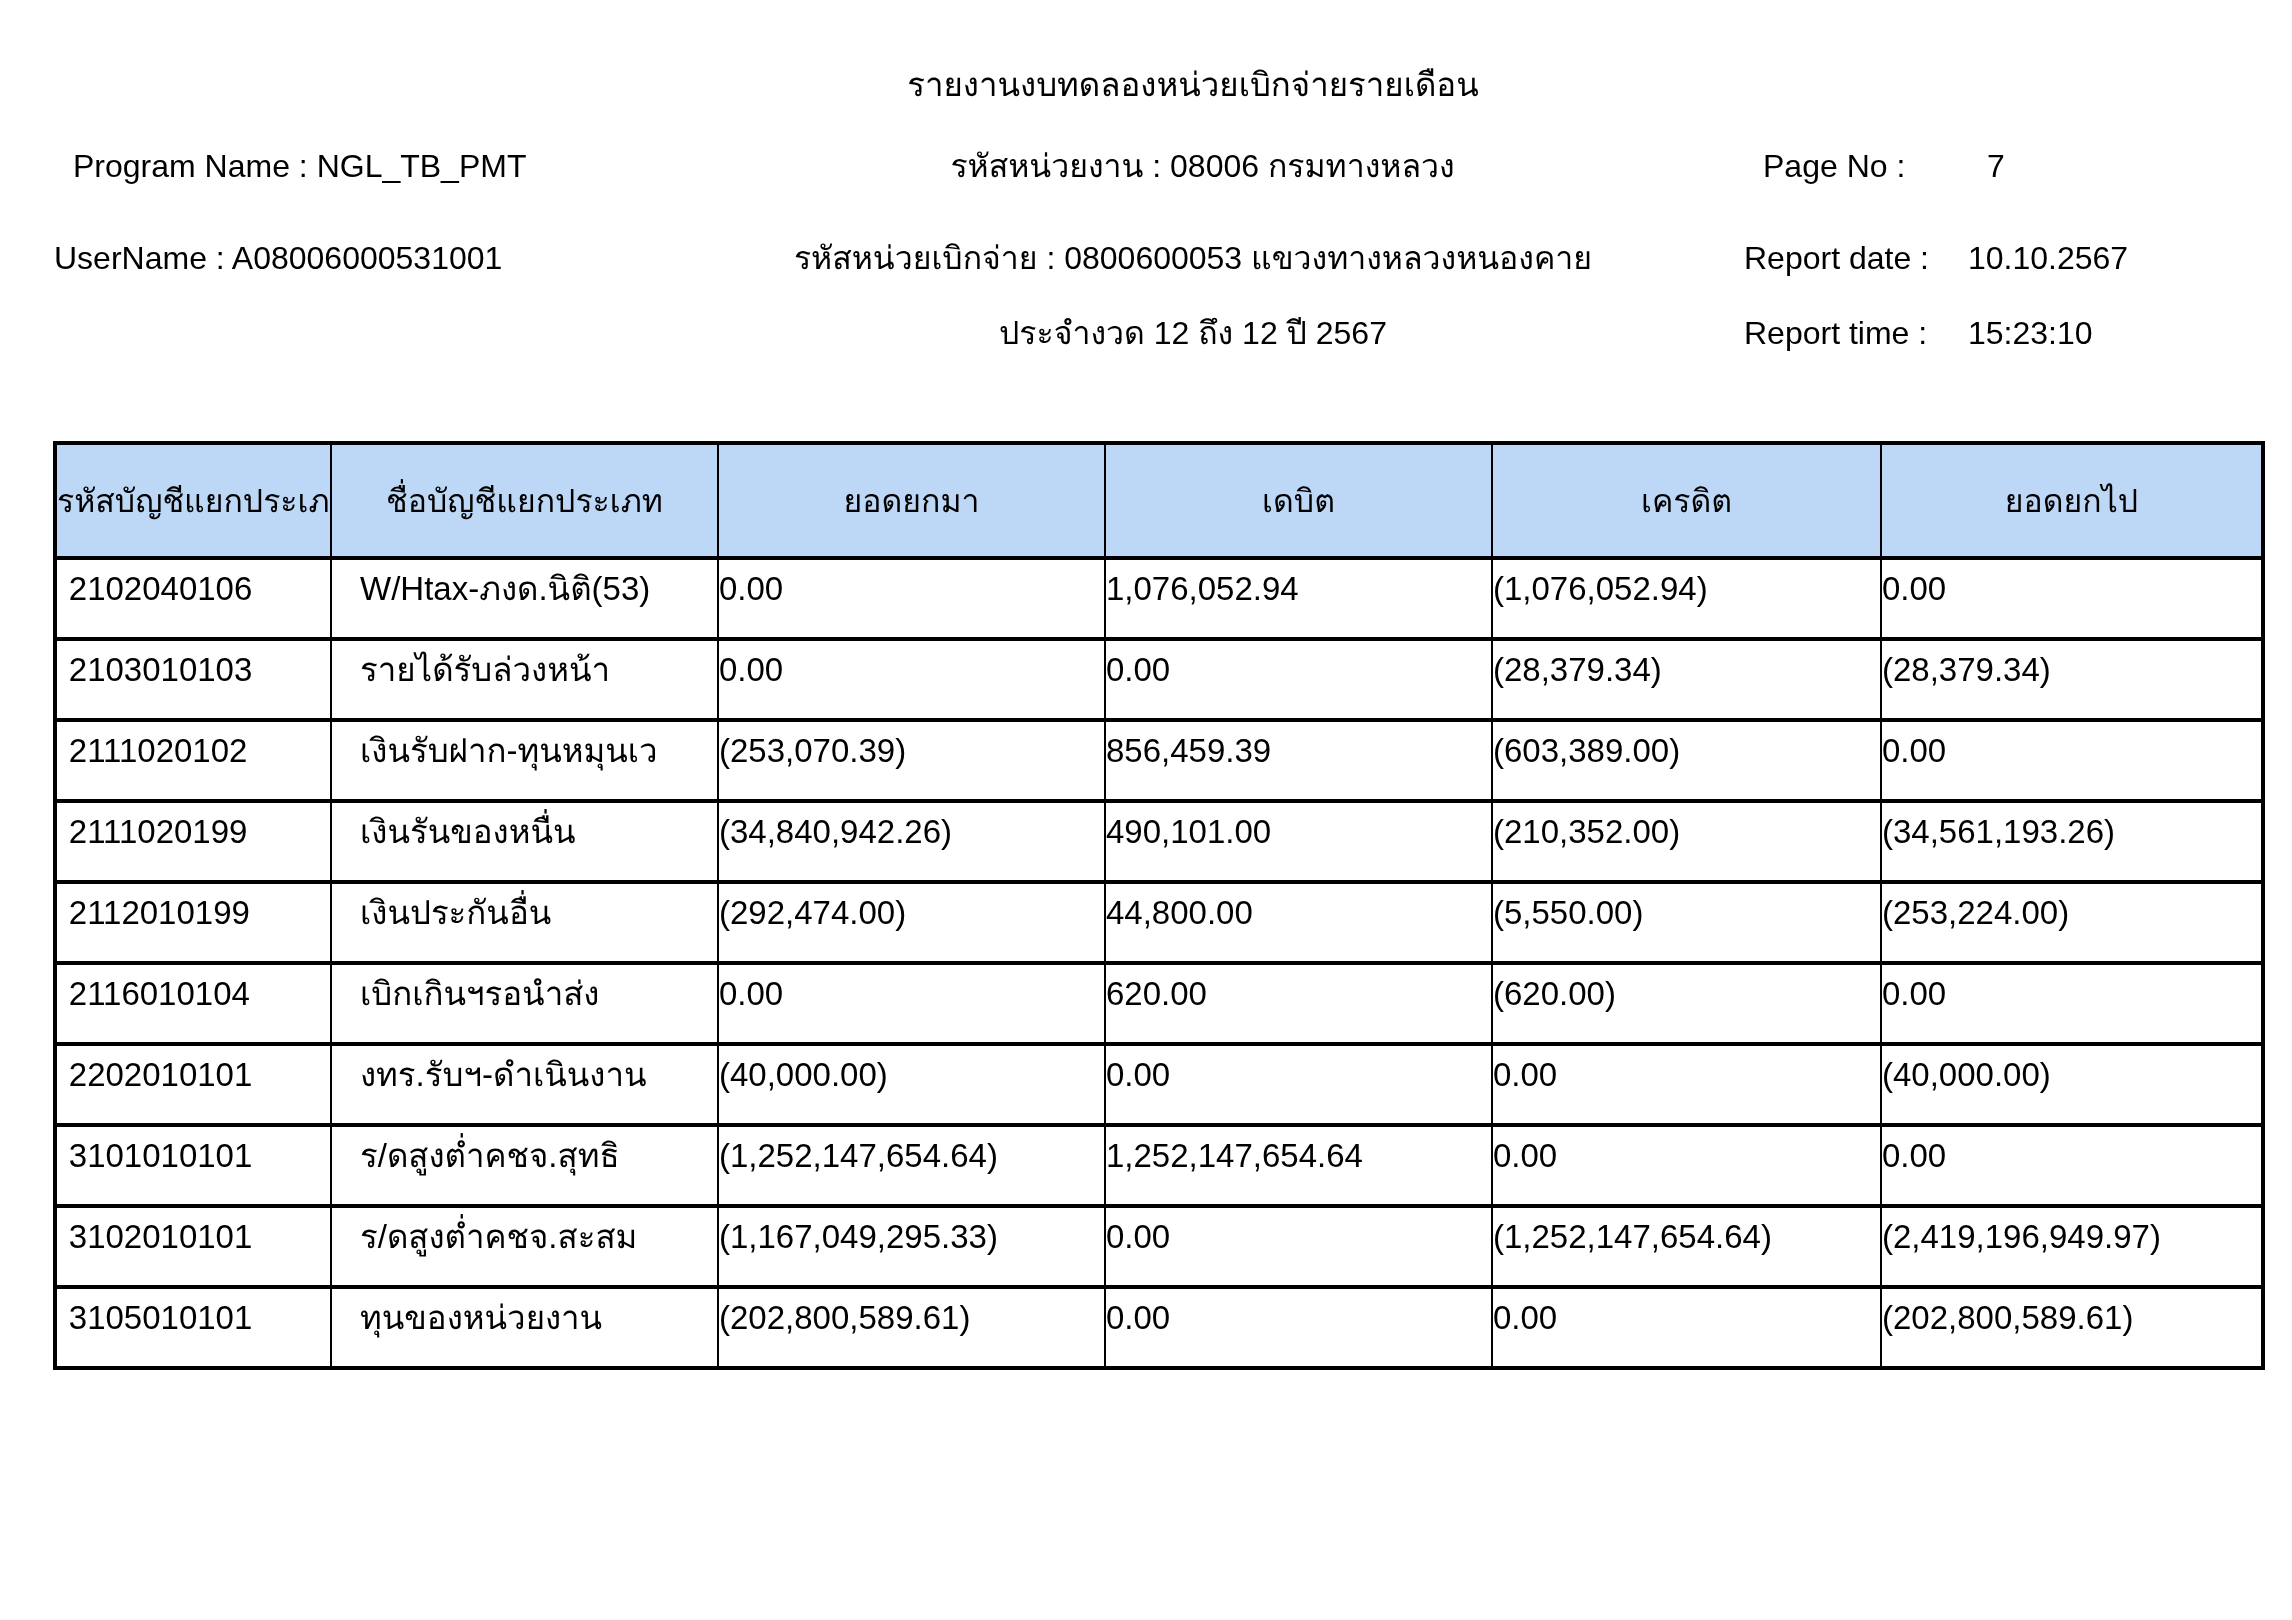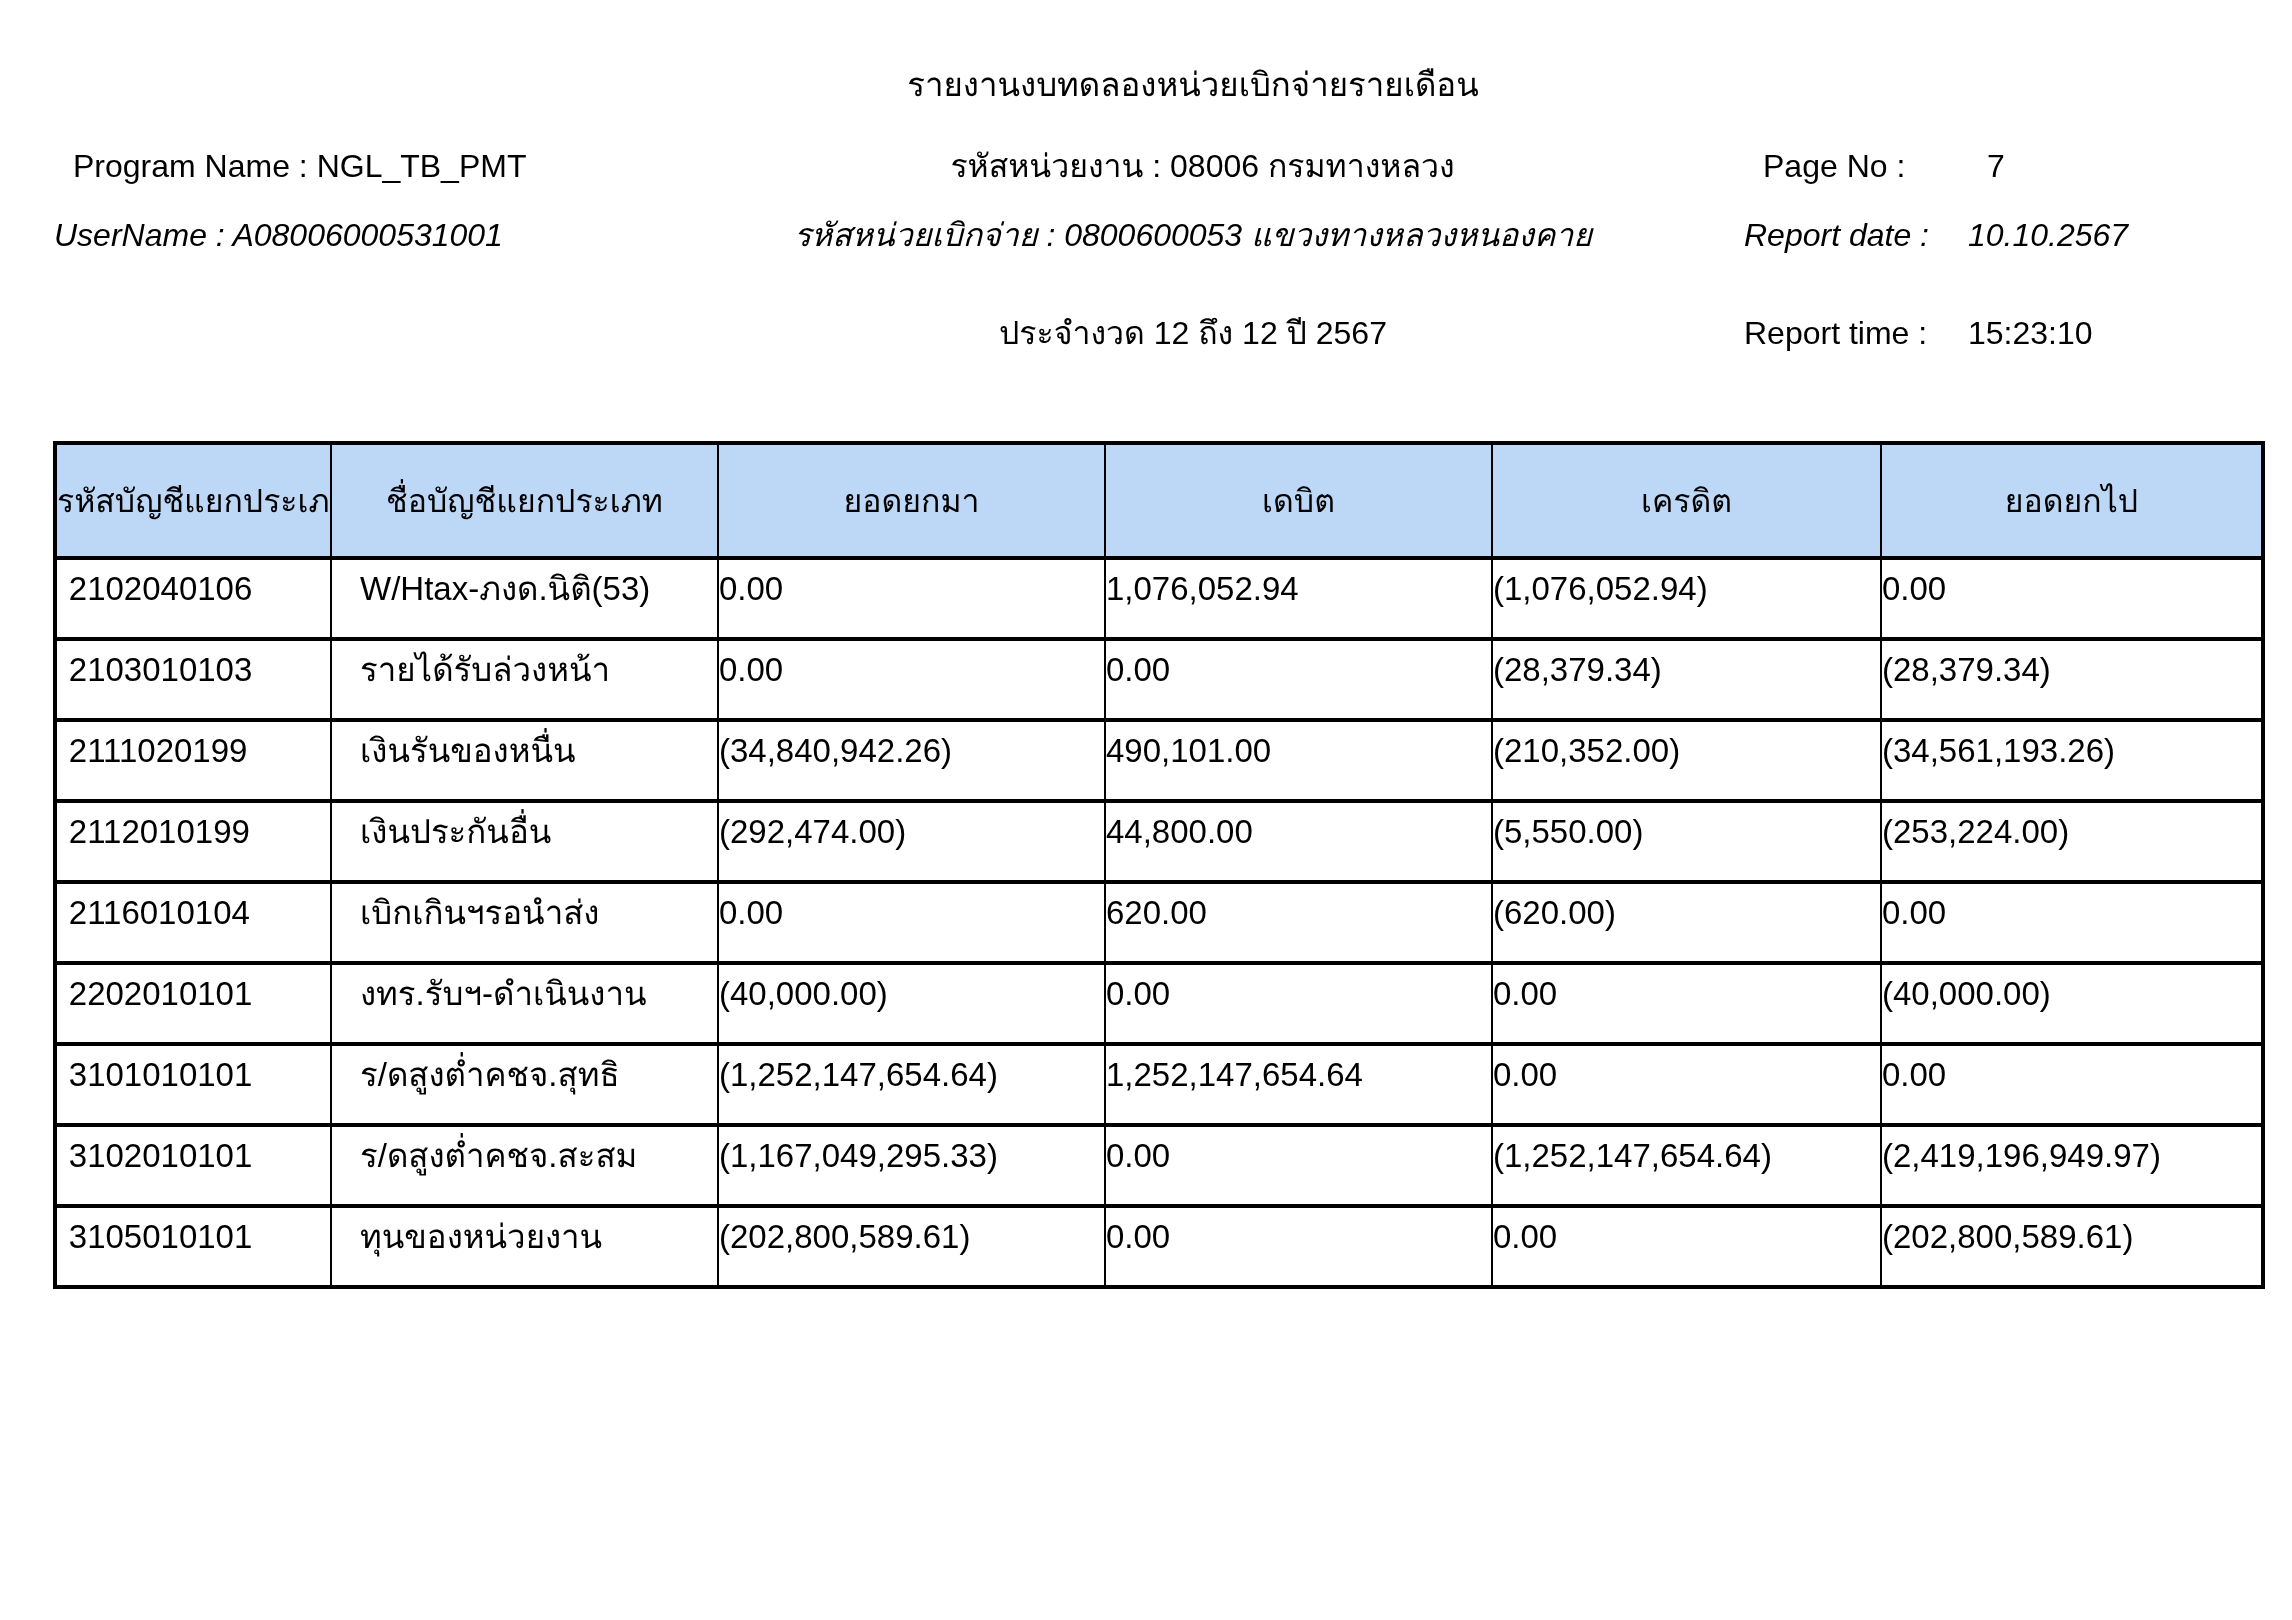--- a/index.html
+++ b/index.html
@@ -20,21 +20,21 @@
   .title-line{
     position:absolute;left:93px;right:0;top:64px;
     text-align:center;font-size:33px;line-height:41px;
   }
   .center-line{position:absolute;left:93px;right:0;text-align:center;}
   .lbl{white-space:pre;}
   .left-col{left:54px;}
   .r-label{left:1744px;}
   .r-value{left:1968px;}
   .row2{top:146px;margin-left:19px;}
-  .row3{top:215px;font-style:italic;}
+  .row3{top:238px;}
   .row4{top:313px;}
 
   table.tb{
     position:absolute;left:53px;top:441px;
     width:2209px;
     border-collapse:collapse;table-layout:fixed;
     font-size:33px;
   }
   table.tb th,table.tb td{
     border-style:solid;border-color:var(--line-color);
@@ -111,20 +111,28 @@
       </tr>
       <tr>
         <td class="c0">2103010103</td>
         <td class="c1">รายได้รับล่วงหน้า</td>
         <td class="c2">0.00</td>
         <td class="c3">0.00</td>
         <td class="c4">(28,379.34)</td>
         <td class="c5">(28,379.34)</td>
       </tr>
       <tr>
+        <td class="c0">2111020102</td>
+        <td class="c1">เงินรับฝาก-ทุนหมุนเว</td>
+        <td class="c2">(253,070.39)</td>
+        <td class="c3">856,459.39</td>
+        <td class="c4">(603,389.00)</td>
+        <td class="c5">0.00</td>
+      </tr>
+      <tr>
         <td class="c0">2111020199</td>
         <td class="c1">เงินรันของหนื่น</td>
         <td class="c2">(34,840,942.26)</td>
         <td class="c3">490,101.00</td>
         <td class="c4">(210,352.00)</td>
         <td class="c5">(34,561,193.26)</td>
       </tr>
       <tr>
         <td class="c0">2112010199</td>
         <td class="c1">เงินประกันอื่น</td>

